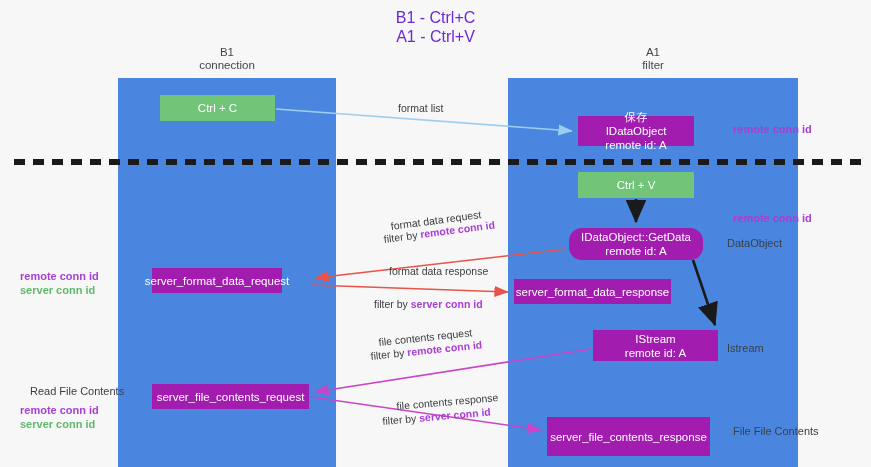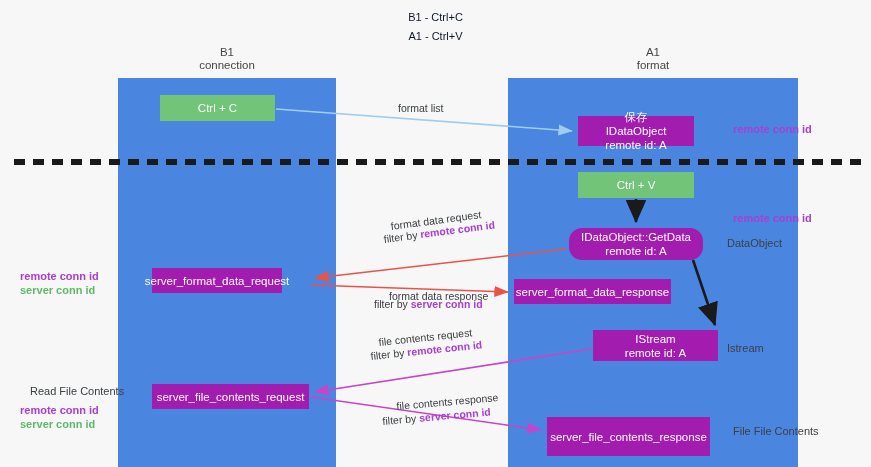--- a/index.html
+++ b/index.html
@@ -15,21 +15,21 @@
   svg#wires{position:absolute;left:0;top:0;width:871px;height:467px;pointer-events:none;}
 
   .col{position:absolute;background:#4a86e0;}
   #col-b1{left:118px;top:78px;width:218px;height:389px;}
   #col-a1{left:508px;top:78px;width:290px;height:389px;}
 
   .col-head{position:absolute;text-align:center;font-size:11.5px;line-height:13px;color:#44474a;}
   #head-b1{left:118px;top:46px;width:218px;}
   #head-a1{left:508px;top:46px;width:290px;}
 
-  #title{position:absolute;left:0;top:8px;width:871px;text-align:center;font-size:11px;line-height:19px;color:#0f172a;}
+  #title{position:absolute;left:0;top:8px;width:871px;text-align:center;font-size:16px;line-height:19px;color:#6d28d9;}
 
   .node{position:absolute;display:flex;align-items:center;justify-content:center;
         text-align:center;color:#ffffff;font-size:11.5px;line-height:14px;box-sizing:border-box;padding:2px 22px;}
   .green{background:#72c479;}
   .orange{background:#a21caf;}
 
   #n-ctrlc{left:160px;top:95px;width:115px;height:26px;}
   #n-save{left:578px;top:116px;width:116px;height:30px;}
   #n-ctrlv{left:578px;top:172px;width:116px;height:26px;}
   #n-getdata{left:569px;top:228px;width:134px;height:32px;border-radius:13px;}
@@ -52,21 +52,21 @@
   #note-left-ids{left:20px;top:269px;}
   #note-read{left:30px;top:384px;color:#3c4043;font-size:11px;}
   #note-left-ids2{left:20px;top:403px;}
 
   .edge-label{position:absolute;font-size:10.5px;line-height:13px;color:#3c4043;white-space:nowrap;}
   .edge-label b{font-weight:bold;}
 
   #lbl-formatlist{left:398px;top:102px;}
   #lbl-fdreq{left:390px;top:220px;transform:rotate(-7.5deg);transform-origin:left top;}
   #lbl-fdreq2{left:383px;top:233px;transform:rotate(-7.5deg);transform-origin:left top;}
-  #lbl-fdresp{left:389px;top:290px;}
+  #lbl-fdresp{left:389px;top:265px;}
   #lbl-fdresp2{left:374px;top:298px;}
   #lbl-fcreq{left:378px;top:336px;transform:rotate(-6deg);transform-origin:left top;}
   #lbl-fcreq2{left:370px;top:350px;transform:rotate(-6deg);transform-origin:left top;}
   #lbl-fcresp{left:396px;top:400px;transform:rotate(-5deg);transform-origin:left top;}
   #lbl-fcresp2{left:382px;top:415px;transform:rotate(-5deg);transform-origin:left top;}
 </style>
 </head>
 <body>
 
 <div id="stage">
@@ -75,21 +75,21 @@
     <div>B1 - Ctrl+C</div>
     <div>A1 - Ctrl+V</div>
   </div>
 
   <div id="head-b1" class="col-head">
     <div>B1</div>
     <div>connection</div>
   </div>
   <div id="head-a1" class="col-head">
     <div>A1</div>
-    <div>format</div>
+    <div>filter</div>
   </div>
 
   <div id="col-b1" class="col"></div>
   <div id="col-a1" class="col"></div>
 
   <svg id="wires" viewBox="0 0 871 467">
     <defs>
       <marker id="ah-blue" markerWidth="9" markerHeight="7" refX="8.5" refY="3.5" orient="auto">
         <polygon points="0 0, 9 3.5, 0 7" fill="#9fcdf0"></polygon>
       </marker>

